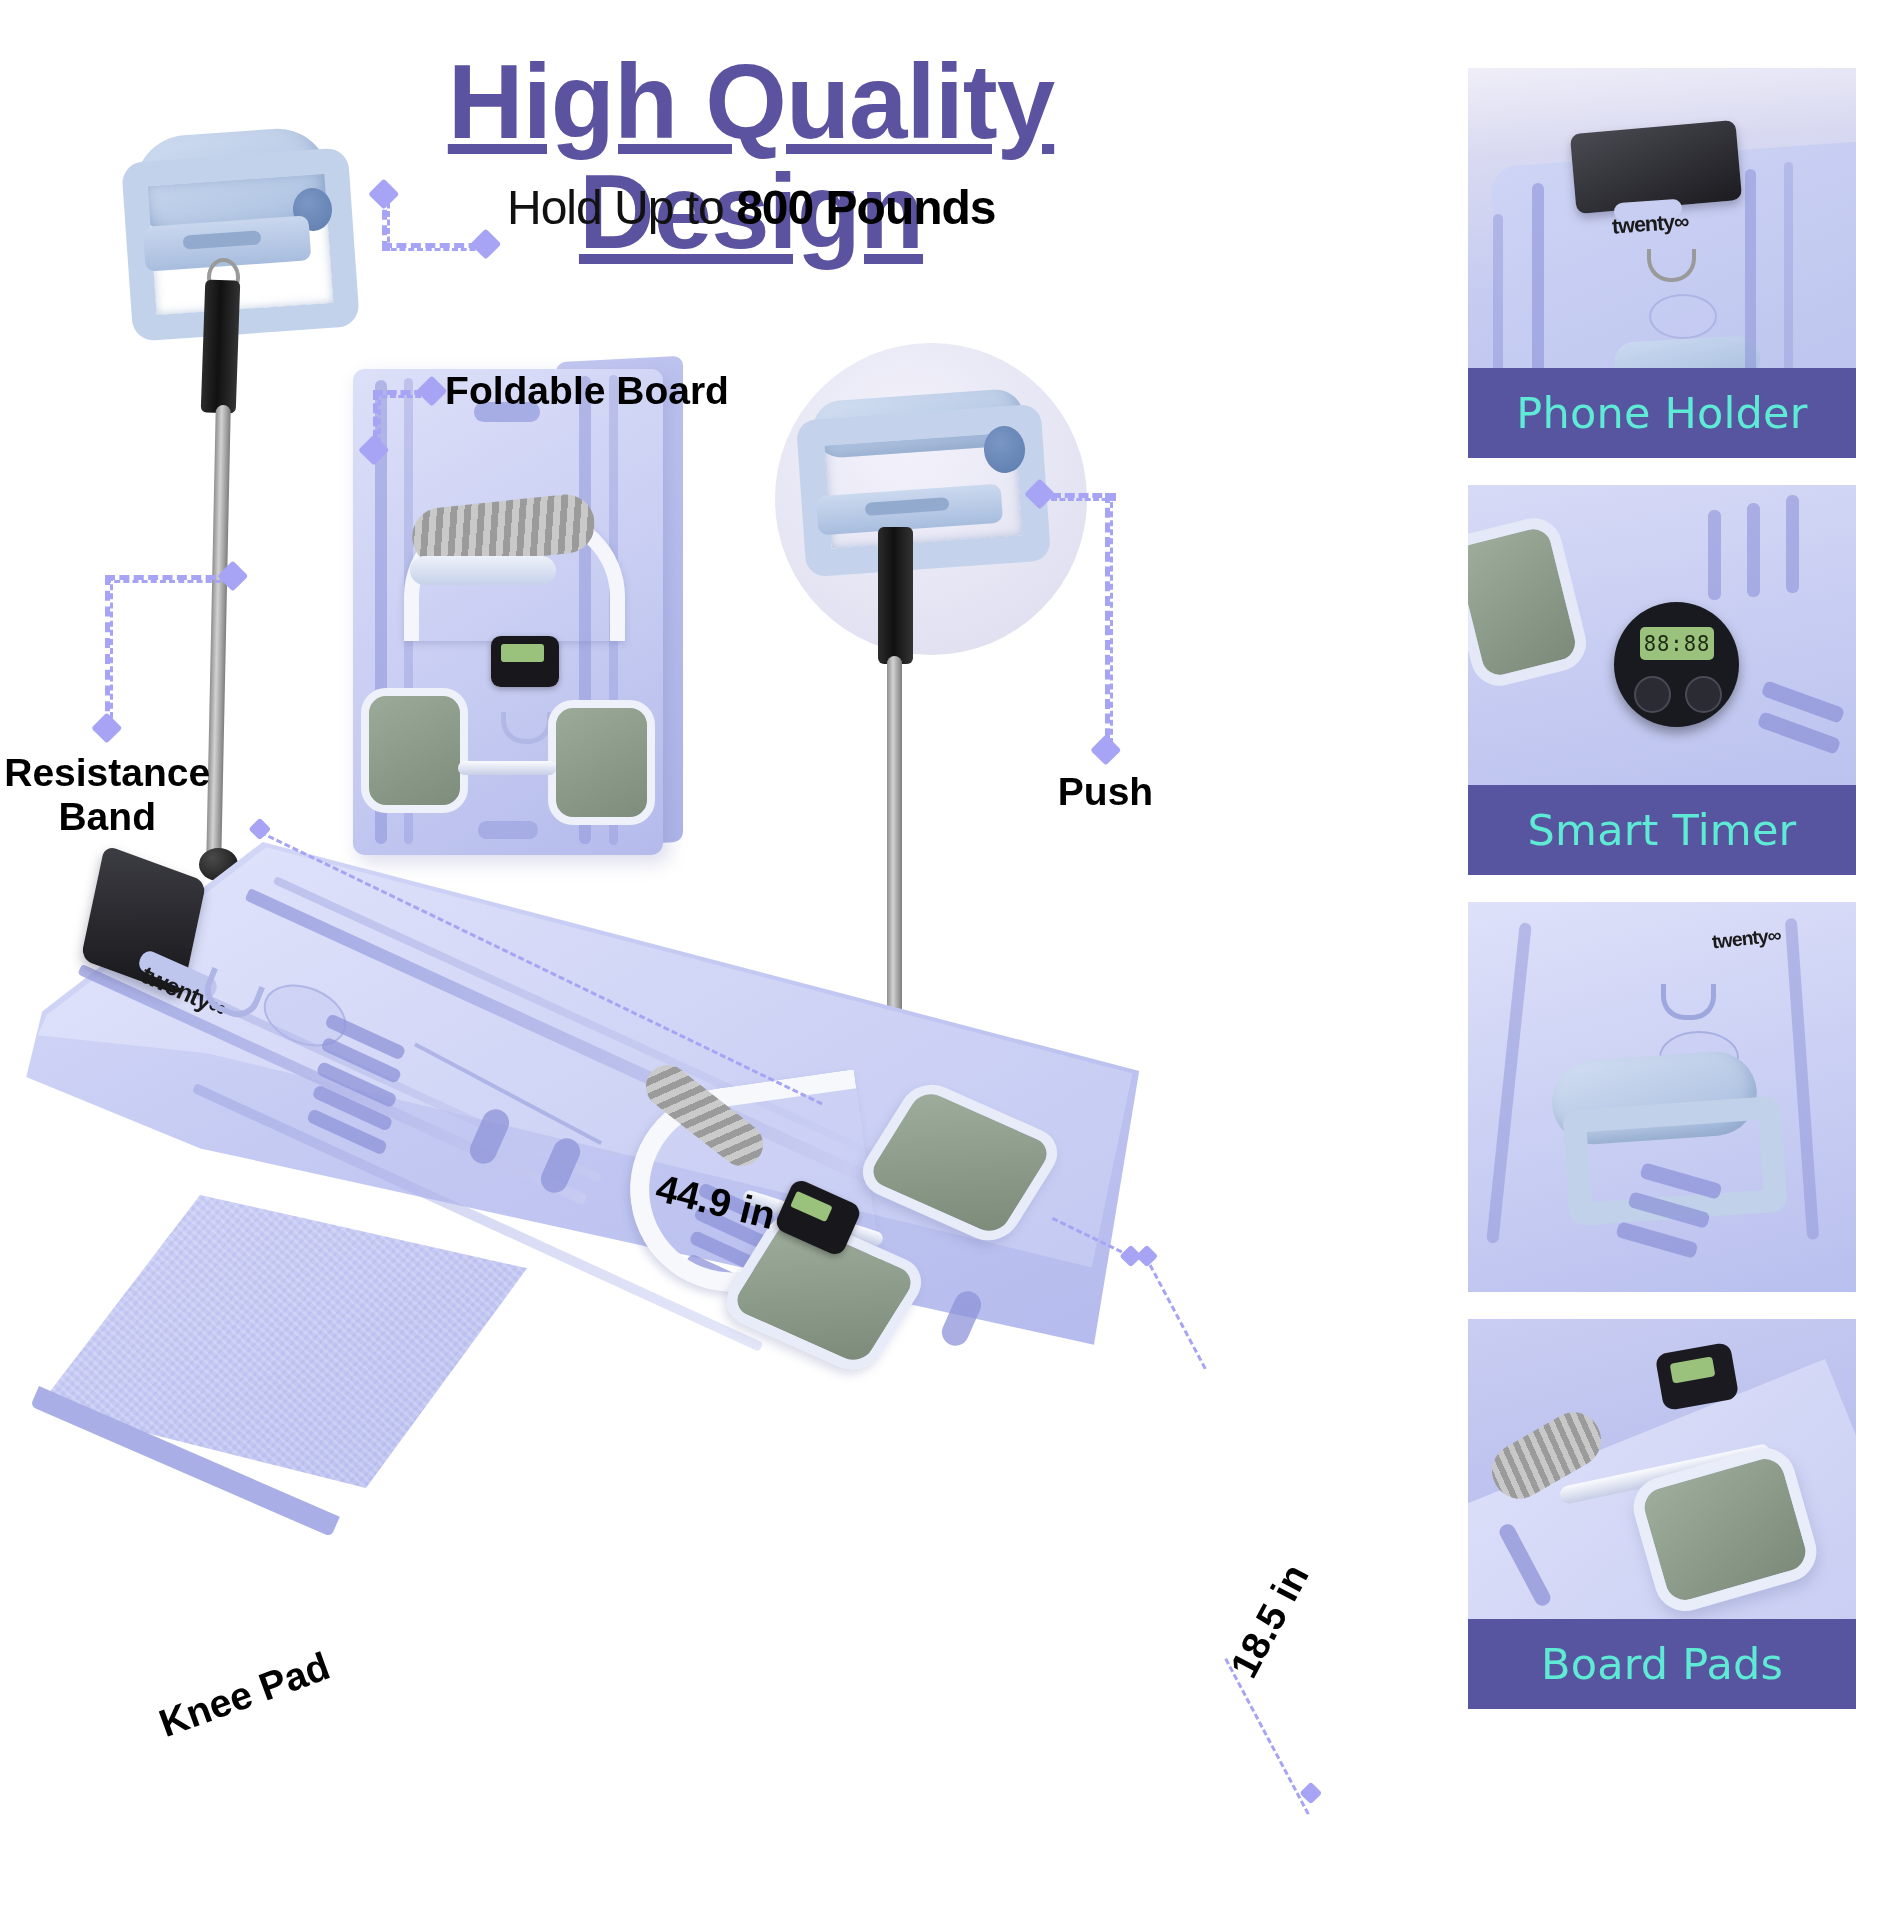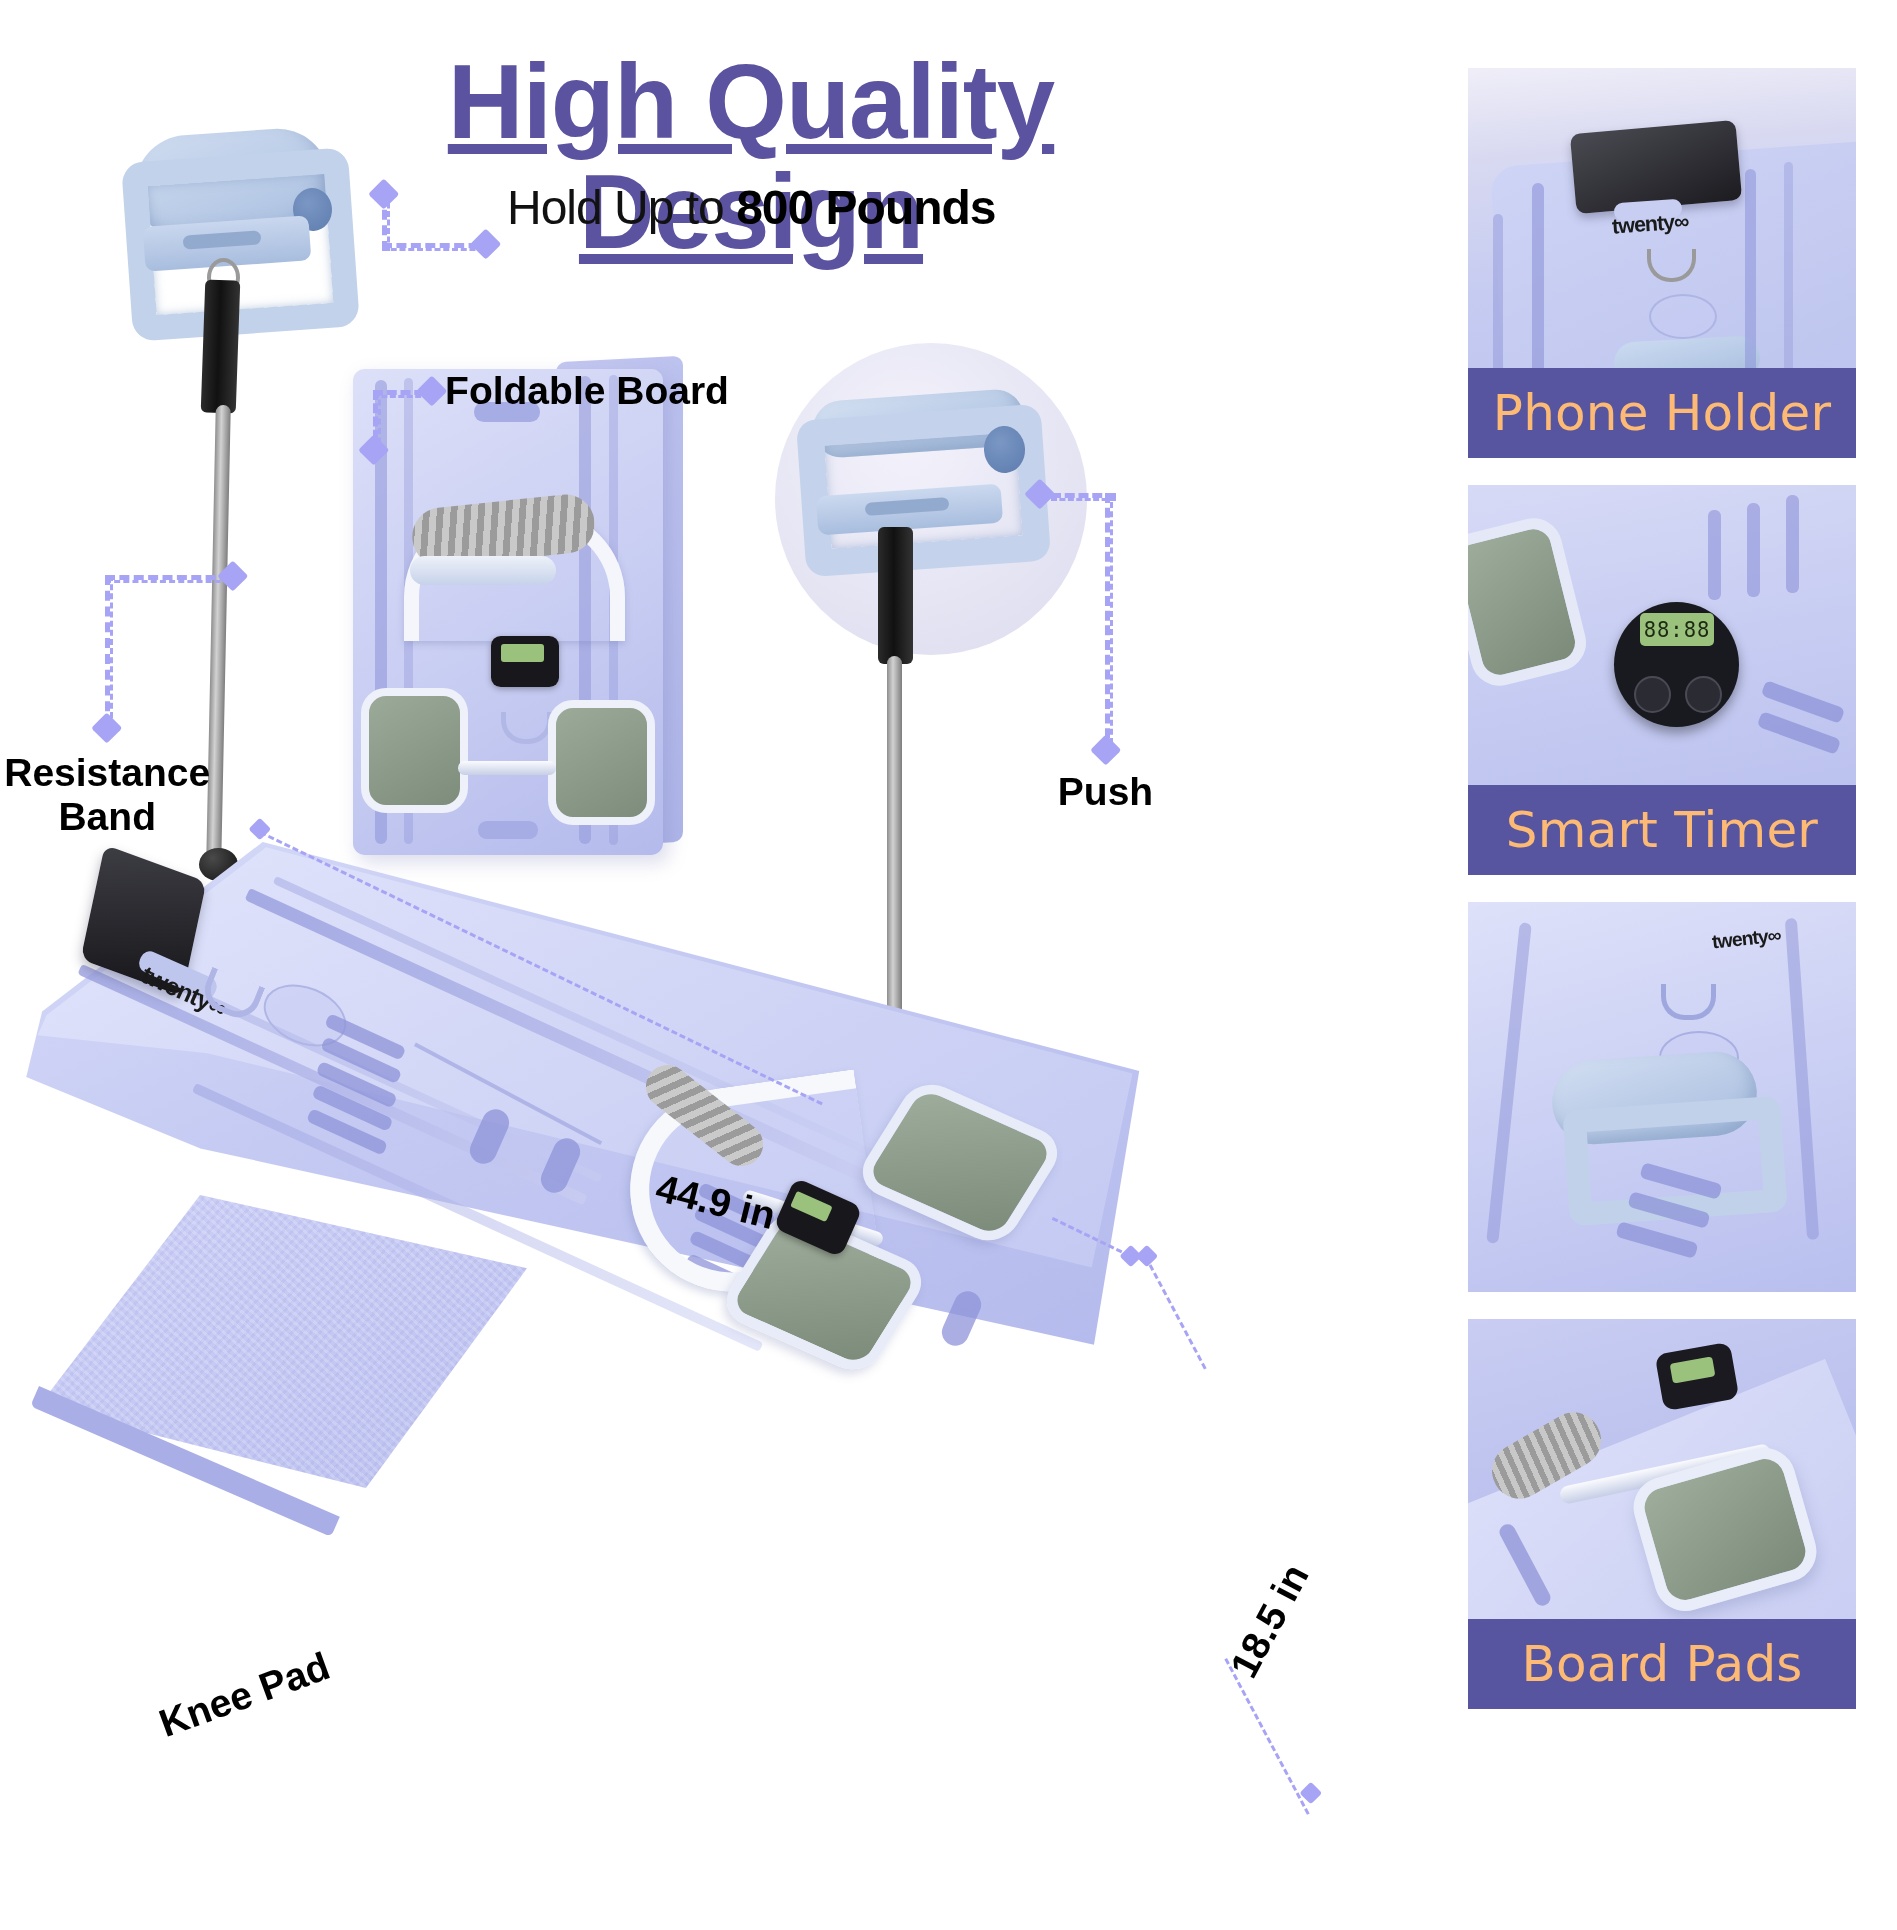--- a/index.html
+++ b/index.html
@@ -20,21 +20,21 @@
        transform:rotate(45deg);border-radius:2.9px;}
   .calloutlbl{position:absolute;font-size:39px;font-weight:bold;color:#000;
               line-height:1.12;text-align:center;white-space:pre-line;}
 
   
   .cards{position:absolute;left:1468px;top:68px;width:388px;}
   .card{position:relative;width:388px;height:390px;margin-bottom:27px;overflow:hidden;}
   .card .photo{position:absolute;inset:0;}
   .card .bar{position:absolute;left:0;right:0;bottom:0;height:90px;background:#5755A0;
              display:flex;align-items:center;justify-content:center;}
-  .card .bar span{color:#fdba74;font-size:50px;font-weight:400;letter-spacing:0.2px;
+  .card .bar span{color:#5eead4;font-size:43px;font-weight:400;letter-spacing:0.2px;
                   font-family:"DejaVu Sans",sans-serif;}
 
   
   .boardbase{background:linear-gradient(160deg,#CDD1F4 0%,#BCC2EE 45%,#A9B0E6 100%);}
   .boardlight{background:linear-gradient(150deg,#DDE0F8 0%,#C6CBF2 60%,#B4BAEB 100%);}
   .groove{position:absolute;background:#8D93D8;opacity:.75;border-radius:5.9px;}
   .grooveL{position:absolute;background:linear-gradient(90deg,#9AA0DF,#C9CDF2);border-radius:3.9px;}
 
   
   .dimline{position:absolute;height:0;border-top:3.9px dashed #A8A4F5;transform-origin:0 0;}
@@ -340,21 +340,21 @@
       </div>
     </div>
 
     <div class="card">
       <div class="photo" style="background:linear-gradient(170deg,#D7DAF6 0%,#C6CCF2 45%,#B6BDEC 100%);">
         <div style="position:absolute;left:-9.8px;top:39px;width:117px;height:156px;
                     background:linear-gradient(150deg,#9FAD9C,#7C8A7A);border-radius:29px;
                     border:11.7px solid #E5E9F7;box-sizing:border-box;transform:rotate(-14deg);"></div>
         <div style="position:absolute;left:146px;top:117px;width:125px;height:125px;
                     background:#191920;border-radius:50%;box-shadow:0 5.9px 11.7px rgba(0,0,0,.35);"></div>
-        <div style="position:absolute;left:172px;top:128px;width:74px;height:33px;
+        <div style="position:absolute;left:172px;top:142px;width:74px;height:33px;
                     background:#9BC27C;border-radius:4.9px;display:flex;align-items:center;
                     justify-content:center;color:#1d2a14;font-size:20.5px;
                     font-family:'DejaVu Sans Mono',monospace;letter-spacing:1px;">88:88</div>
         <div style="position:absolute;left:166px;top:191px;width:33px;height:33px;
                     background:#2b2b34;border-radius:50%;border:2px solid #4a4a55;"></div>
         <div style="position:absolute;left:217px;top:191px;width:33px;height:33px;
                     background:#2b2b34;border-radius:50%;border:2px solid #4a4a55;"></div>
         <div class="groove" style="left:240px;top:25px;width:12.7px;height:90px;opacity:.6;"></div>
         <div class="groove" style="left:279px;top:17.6px;width:12.7px;height:94px;opacity:.6;"></div>
         <div class="groove" style="left:318px;top:9.8px;width:12.7px;height:98px;opacity:.6;"></div>

